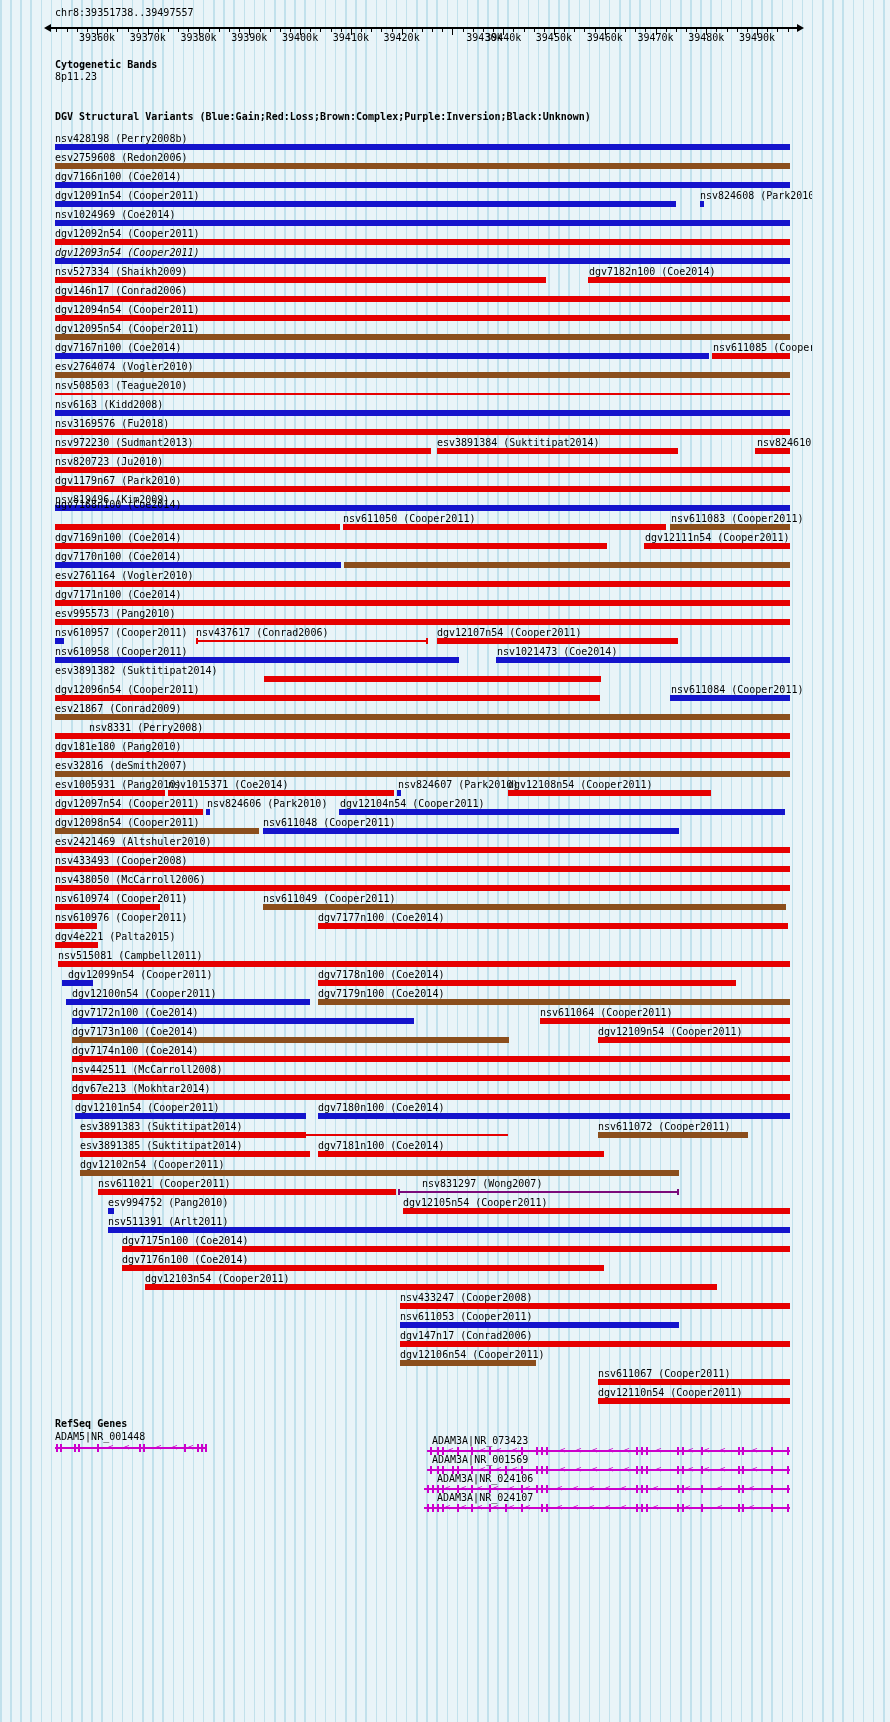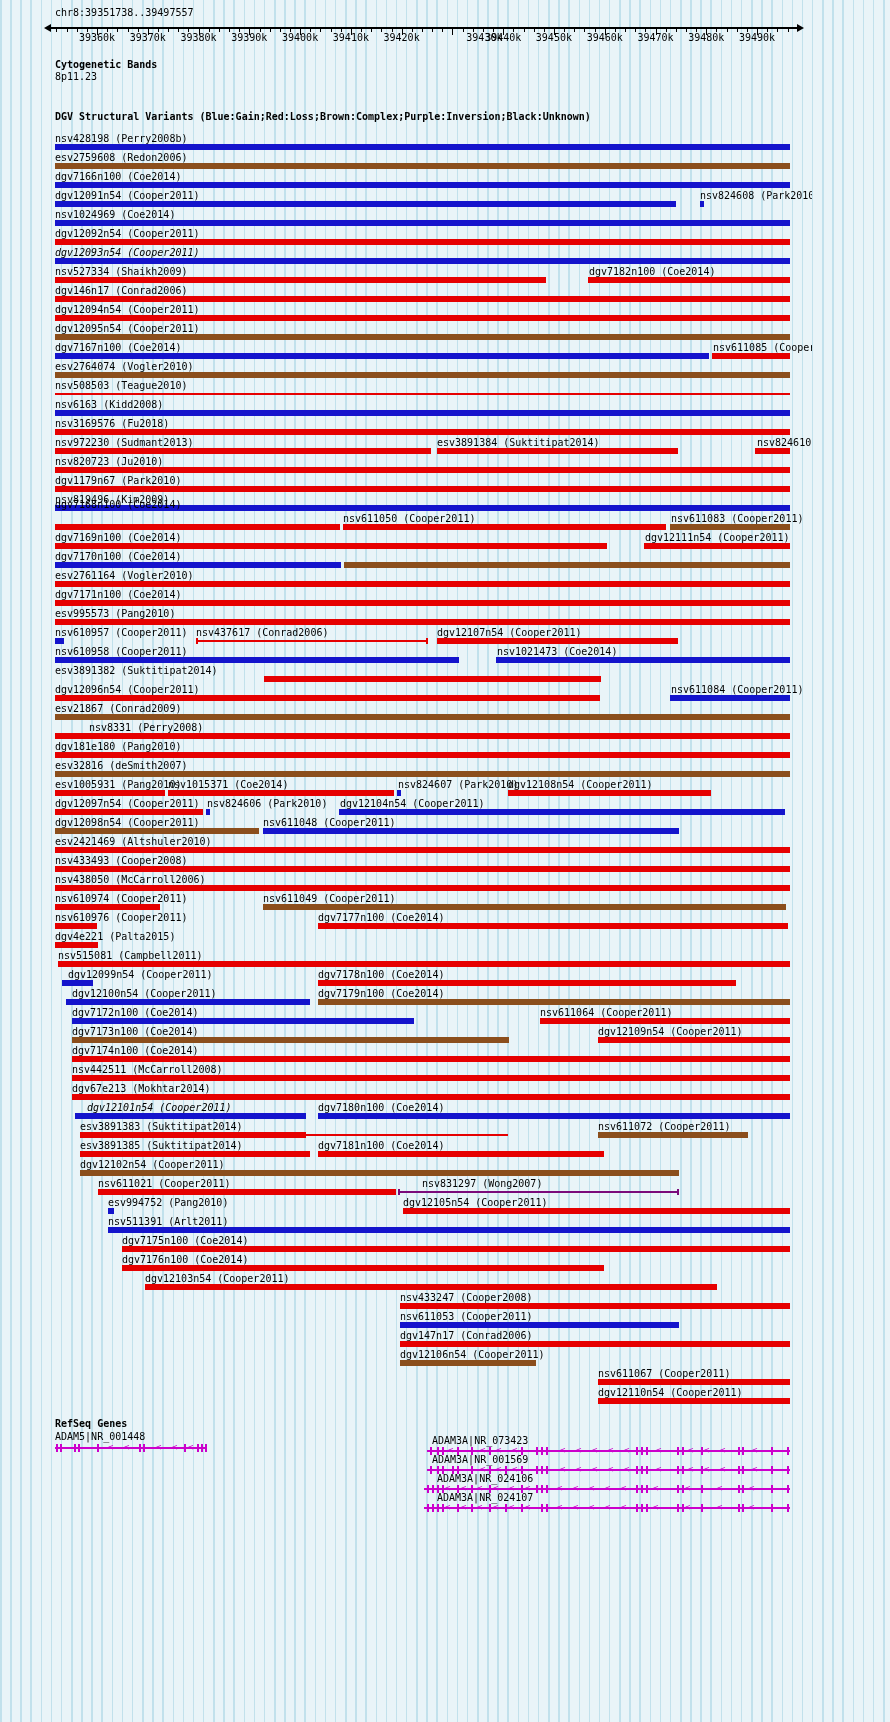--- a/index.html
+++ b/index.html
@@ -275,21 +275,21 @@
       <div class="txt" style="position: absolute; left: 72px; top: 1026px;">dgv7173n100 (Coe2014)</div>
       <div style="position: absolute; left: 72px; top: 1037px; width: 437px; height: 6px; background: rgb(139, 78, 28);"></div>
       <div class="txt" style="position: absolute; left: 598px; top: 1026px;">dgv12109n54 (Cooper2011)</div>
       <div style="position: absolute; left: 598px; top: 1037px; width: 192px; height: 6px; background: rgb(230, 0, 0);"></div>
       <div class="txt" style="position: absolute; left: 72px; top: 1045px;">dgv7174n100 (Coe2014)</div>
       <div style="position: absolute; left: 72px; top: 1056px; width: 718px; height: 6px; background: rgb(230, 0, 0);"></div>
       <div class="txt" style="position: absolute; left: 72px; top: 1064px;">nsv442511 (McCarroll2008)</div>
       <div style="position: absolute; left: 72px; top: 1075px; width: 718px; height: 6px; background: rgb(230, 0, 0);"></div>
       <div class="txt" style="position: absolute; left: 72px; top: 1083px;">dgv67e213 (Mokhtar2014)</div>
       <div style="position: absolute; left: 72px; top: 1094px; width: 718px; height: 6px; background: rgb(230, 0, 0);"></div>
-      <div class="txt" style="position: absolute; left: 87px; top: 1102px; font-style: italic;">dgv12101n54 (Cooper2011)</div>
+      <div class="txt" style="position: absolute; left: 75px; top: 1102px;">dgv12101n54 (Cooper2011)</div>
       <div style="position: absolute; left: 75px; top: 1113px; width: 231px; height: 6px; background: rgb(20, 20, 204);"></div>
       <div class="txt" style="position: absolute; left: 318px; top: 1102px;">dgv7180n100 (Coe2014)</div>
       <div style="position: absolute; left: 318px; top: 1113px; width: 472px; height: 6px; background: rgb(20, 20, 204);"></div>
       <div class="txt" style="position: absolute; left: 80px; top: 1121px;">esv3891383 (Suktitipat2014)</div>
       <div style="position: absolute; left: 80px; top: 1132px; width: 226px; height: 6px; background: rgb(230, 0, 0);"></div>
       <div style="position: absolute; left: 306px; top: 1134px; width: 202px; height: 2px; background: rgb(230, 0, 0);"></div>
       <div class="txt" style="position: absolute; left: 598px; top: 1121px;">nsv611072 (Cooper2011)</div>
       <div style="position: absolute; left: 598px; top: 1132px; width: 150px; height: 6px; background: rgb(139, 78, 28);"></div>
       <div class="txt" style="position: absolute; left: 80px; top: 1140px;">esv3891385 (Suktitipat2014)</div>
       <div style="position: absolute; left: 80px; top: 1151px; width: 230px; height: 6px; background: rgb(230, 0, 0);"></div>

